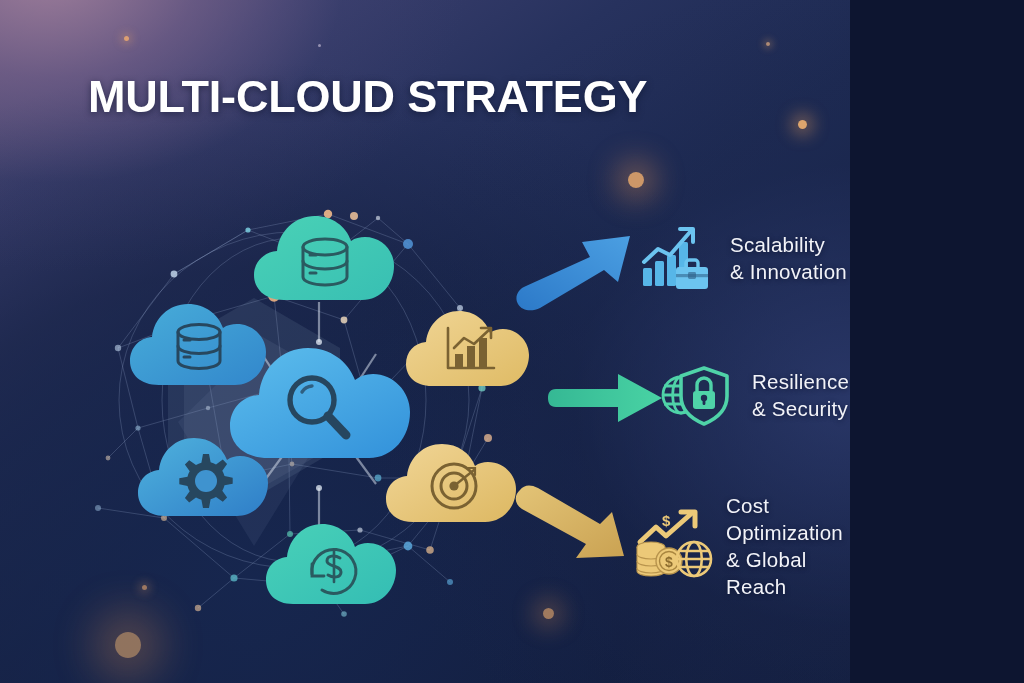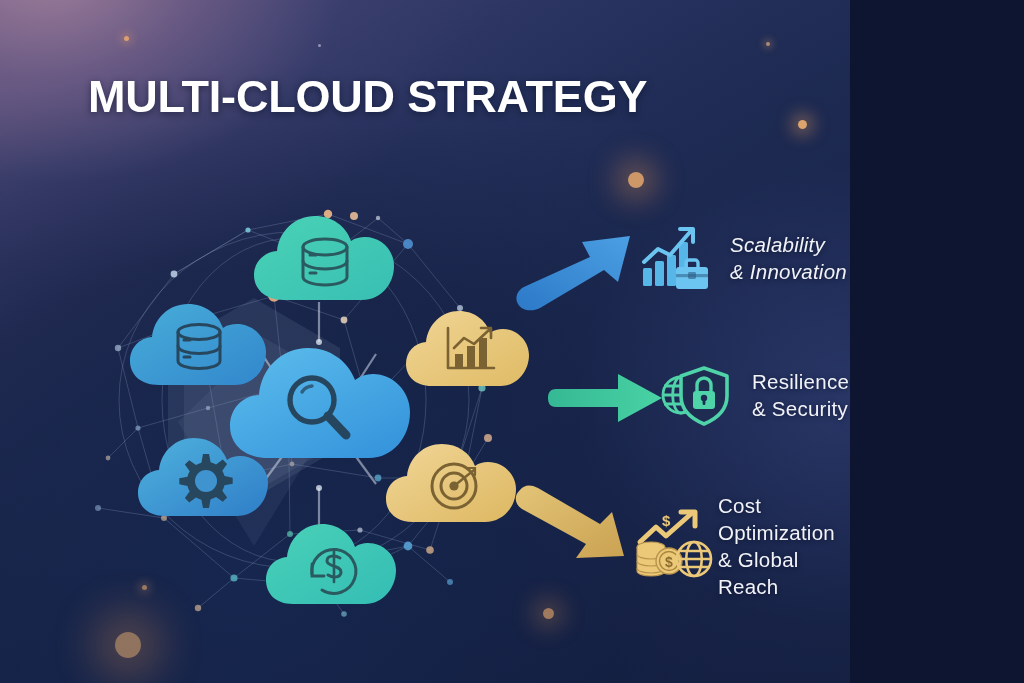--- a/index.html
+++ b/index.html
@@ -97,23 +97,23 @@
     font-size: 20.5px;
     color: #f2f3f8;
     line-height: 1.32;
     letter-spacing: 0.25px;
     white-space: pre-line;
     text-shadow: 0 1px 5px rgba(8,14,36,0.6);
   }
   #benefit-0 { left: 640px; top: 222px; }
   #benefit-1 { left: 658px; top: 362px; }
   #benefit-2 { left: 636px; top: 492px; }
-  #benefit-0 .benefit-label { margin-left: 18px; font-style: italic; }
+  #benefit-0 .benefit-label { margin-left: 18px; }
   #benefit-1 .benefit-label { margin-left: 18px; }
-  #benefit-2 .benefit-label { margin-left: 4px; }
+  #benefit-2 .benefit-label { margin-left: 12px; }
 </style>
 </head>
 <body>
 
 <div id="poster">
 
   <div>
     <div class="bokeh" style="left:124px;top:36px;width:5px;height:5px;background:rgba(240,170,110,0.85);box-shadow:0 0 8px 3px rgba(235,160,100,0.35);"></div>
     <div class="bokeh" style="left:766px;top:42px;width:4px;height:4px;background:rgba(235,180,130,0.7);box-shadow:0 0 7px 3px rgba(230,165,105,0.28);"></div>
     <div class="bokeh" style="left:798px;top:120px;width:9px;height:9px;background:rgba(243,178,112,0.9);box-shadow:0 0 16px 7px rgba(235,160,95,0.38);"></div>

